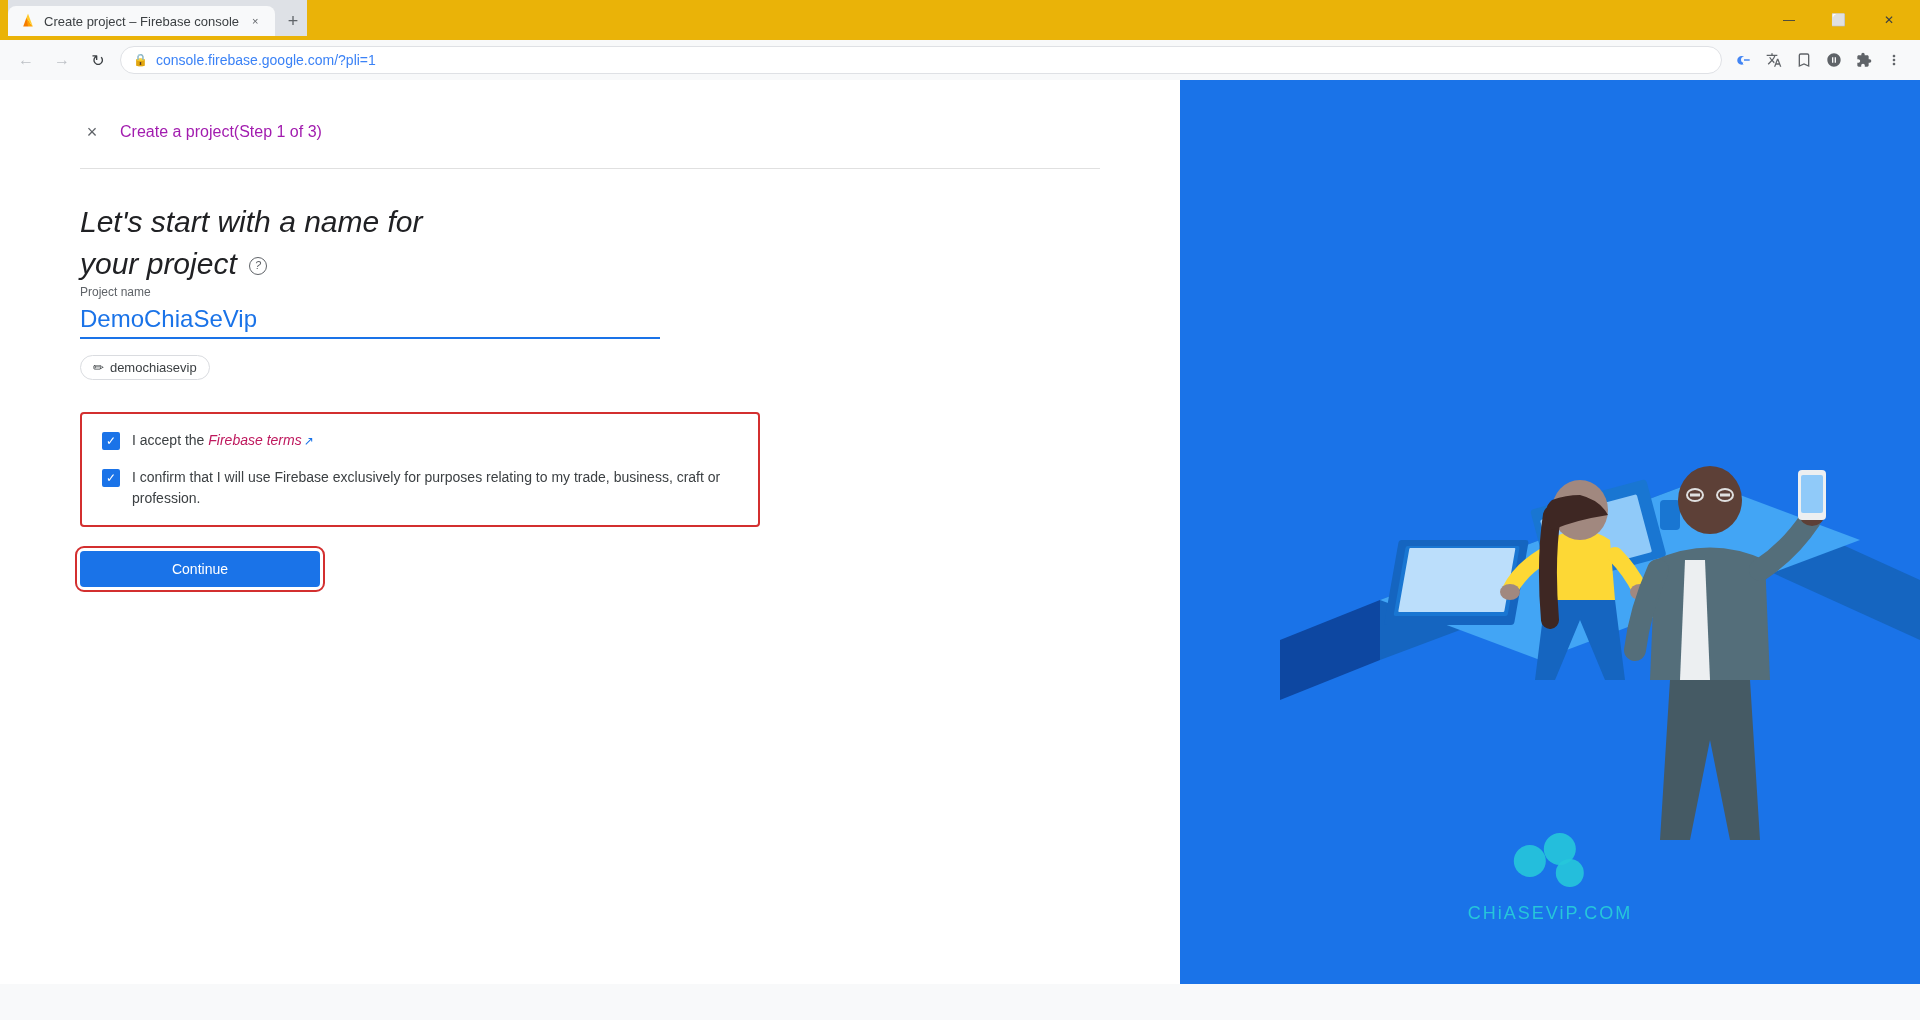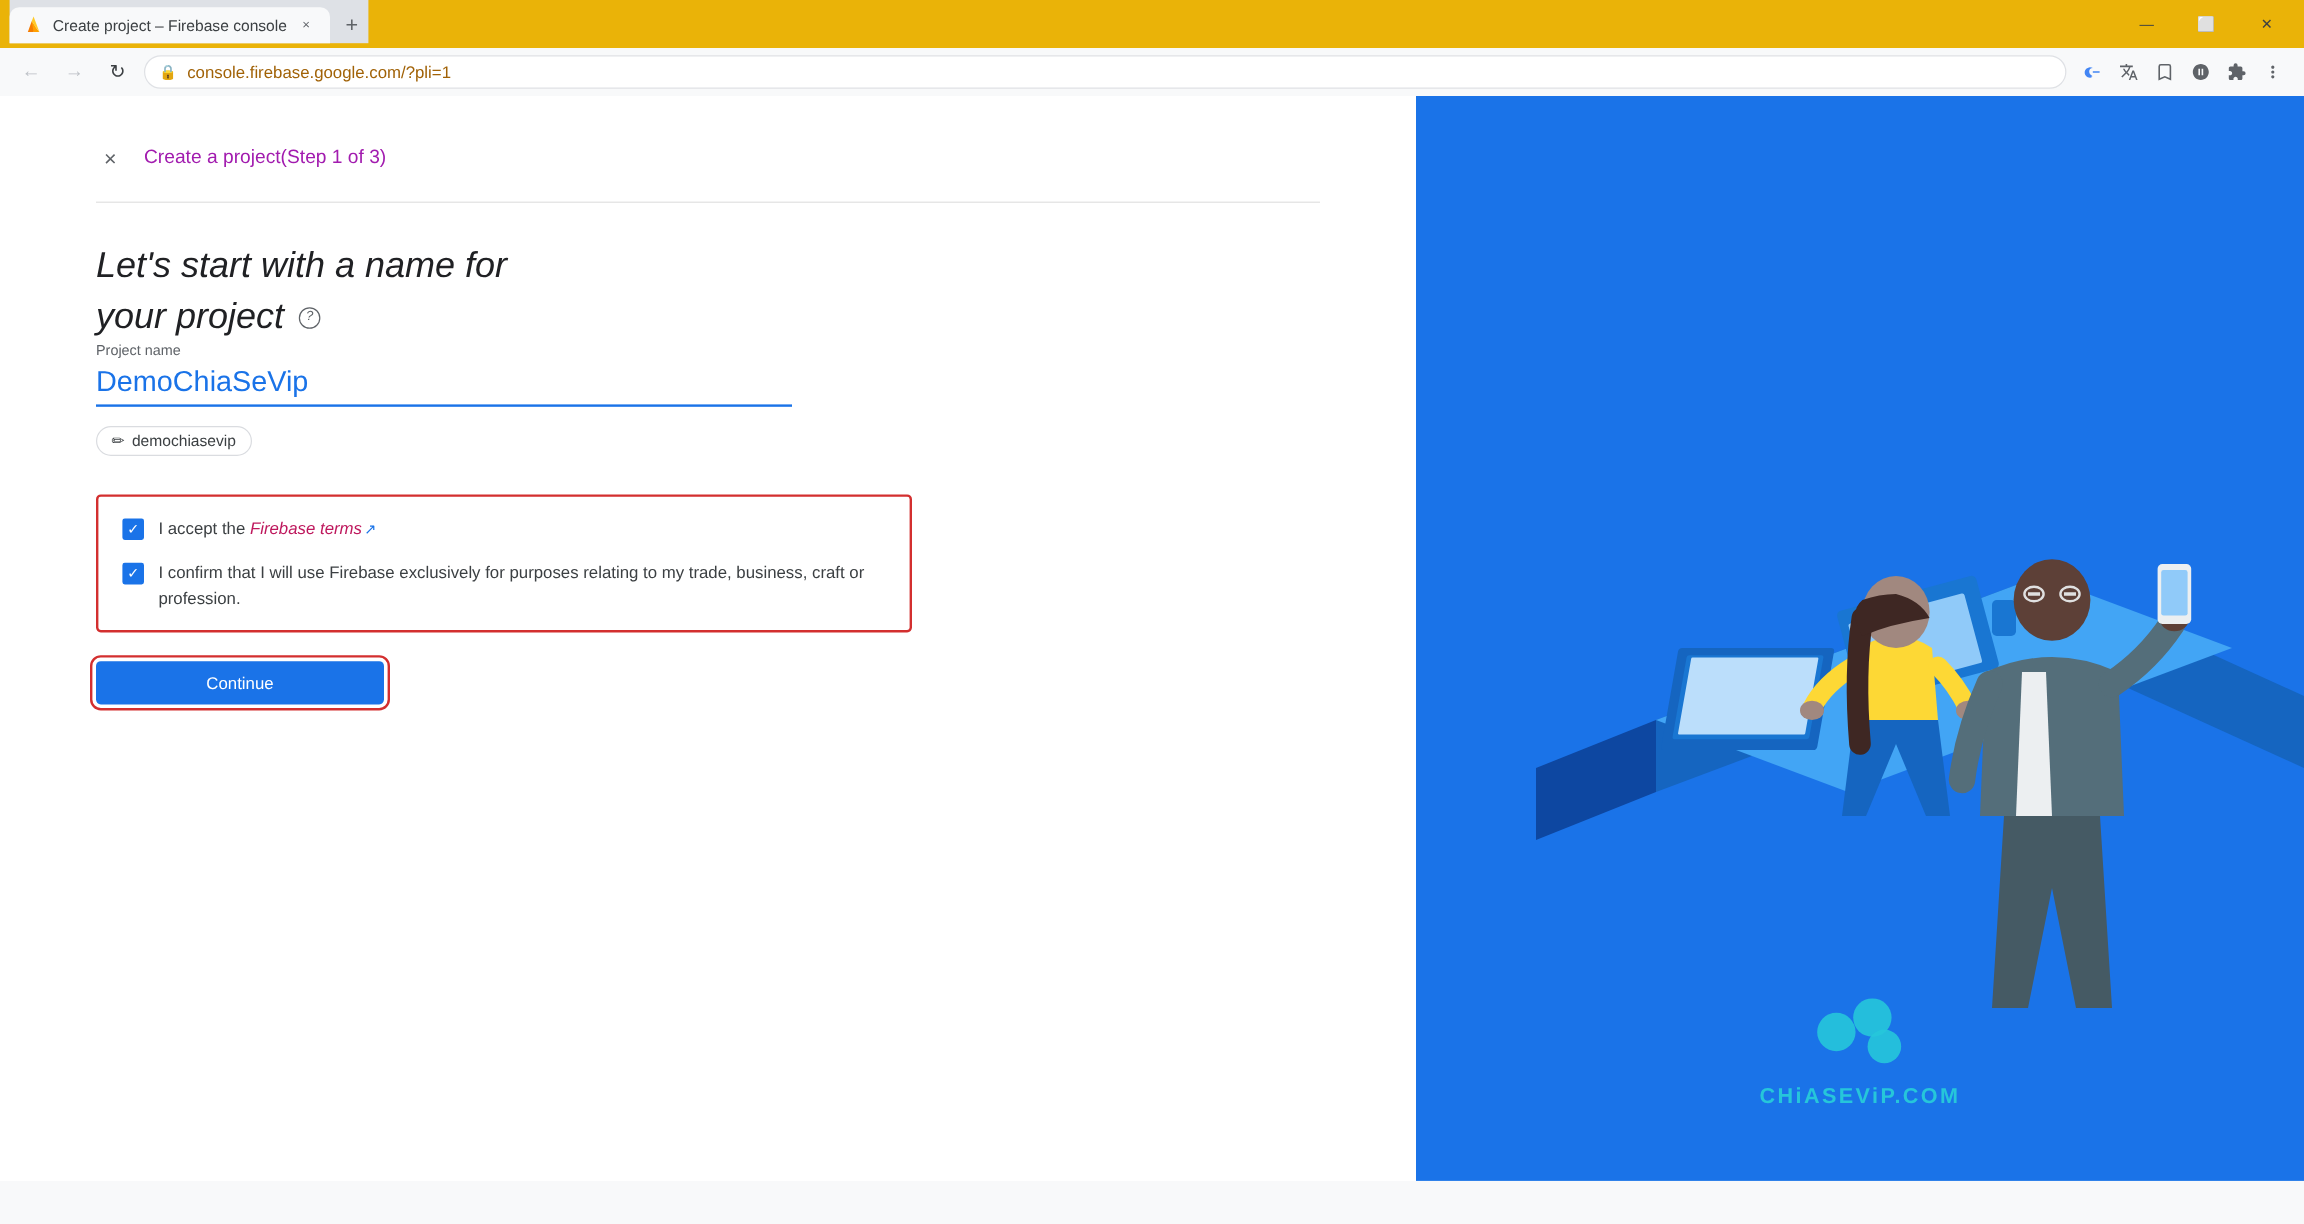--- a/index.html
+++ b/index.html
@@ -130,21 +130,21 @@
       display: flex;
       align-items: center;
       padding: 0 12px;
       gap: 8px;
       font-size: 14px;
       color: #3c4043;
     }
 
     .address-bar-url {
       font-size: 14px;
-      color: #a16207;
+      color: #3b82f6;
     }
 
     .toolbar-icons {
       display: flex;
       align-items: center;
       gap: 2px;
     }
 
     .toolbar-icon {
       width: 28px;
@@ -348,21 +348,21 @@
       text-align: center;
       z-index: 10;
     }
 
     .watermark-icon {
       margin-bottom: 8px;
     }
 
     .watermark-text {
       font-size: 18px;
-      font-weight: 700;
+      font-weight: 400;
       color: #26c6da;
       letter-spacing: 2px;
     }
 
     
     .lock-icon {
       font-size: 12px;
       color: #137333;
     }
   </style>

